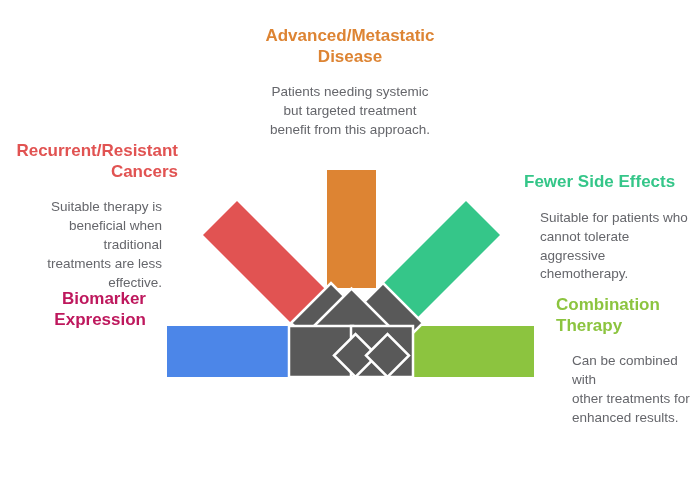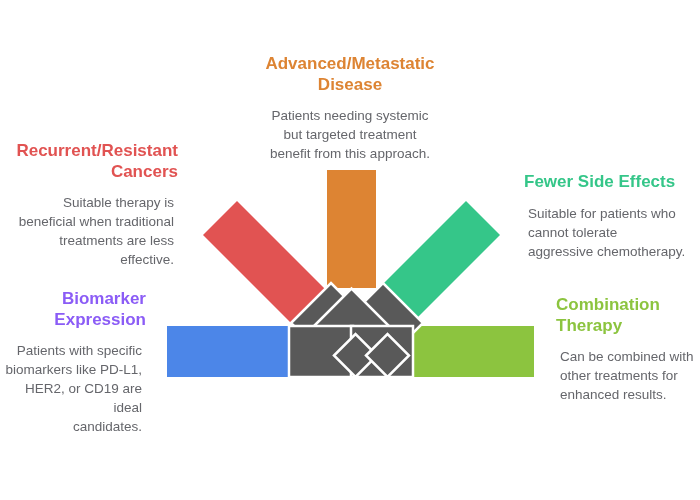--- a/index.html
+++ b/index.html
@@ -7,27 +7,27 @@
     width:700px;height:500px;position:relative;background:#ffffff;
     font-family:"Liberation Sans",sans-serif;overflow:hidden;
   }
   .stage{position:absolute;inset:0;}
   .label{position:absolute;}
   .label h2{
     margin:0 0 12px 0;font-size:17px;font-weight:bold;line-height:1.22;
     white-space:pre-line;
   }
   .label p{
-    margin:4px;font-size:13.5px;line-height:1.4;color:#65666b;
+    margin:16px;font-size:13.5px;line-height:1.4;color:#65666b;
     white-space:pre-line;
   }
   .align-right{text-align:right;}
   .align-left{text-align:left;}
   .align-center{text-align:center;}
-  .pos-top{left:235px;top:54px;width:230px;}
+  .pos-top{left:235px;top:26px;width:230px;}
   .pos-upper-left{left:3px;top:141px;width:175px;}
   .pos-upper-right{left:524px;top:172px;width:185px;}
   .pos-lower-left{left:0px;top:289px;width:146px;}
   .pos-lower-right{left:556px;top:295px;width:160px;}
   svg{position:absolute;left:0;top:0;}
   .head{stroke:#ffffff;stroke-width:2.5;stroke-linejoin:miter;}
 </style>
 </head>
 <body>
 
@@ -68,26 +68,22 @@
   </div>
 
   <div class="label pos-upper-right align-left">
     <h2 style="color: rgb(53, 198, 137);">Fewer Side Effects</h2>
     <p>Suitable for patients who
 cannot tolerate
 aggressive chemotherapy.</p>
   </div>
 
   <div class="label pos-lower-left align-right">
-    <h2 style="color: #8b5cf6; padding-left: 8px;">Biomarker
+    <h2 style="color: #be185d; padding-left: 8px;">Biomarker
 Expression</h2>
-    <p>Patients with specific
-biomarkers like PD-L1,
-HER2, or CD19 are ideal
-candidates.</p>
   </div>
 
   <div class="label pos-lower-right align-left">
     <h2 style="color: rgb(140, 196, 63);">Combination
 Therapy</h2>
     <p>Can be combined with
 other treatments for
 enhanced results.</p>
   </div>
 

